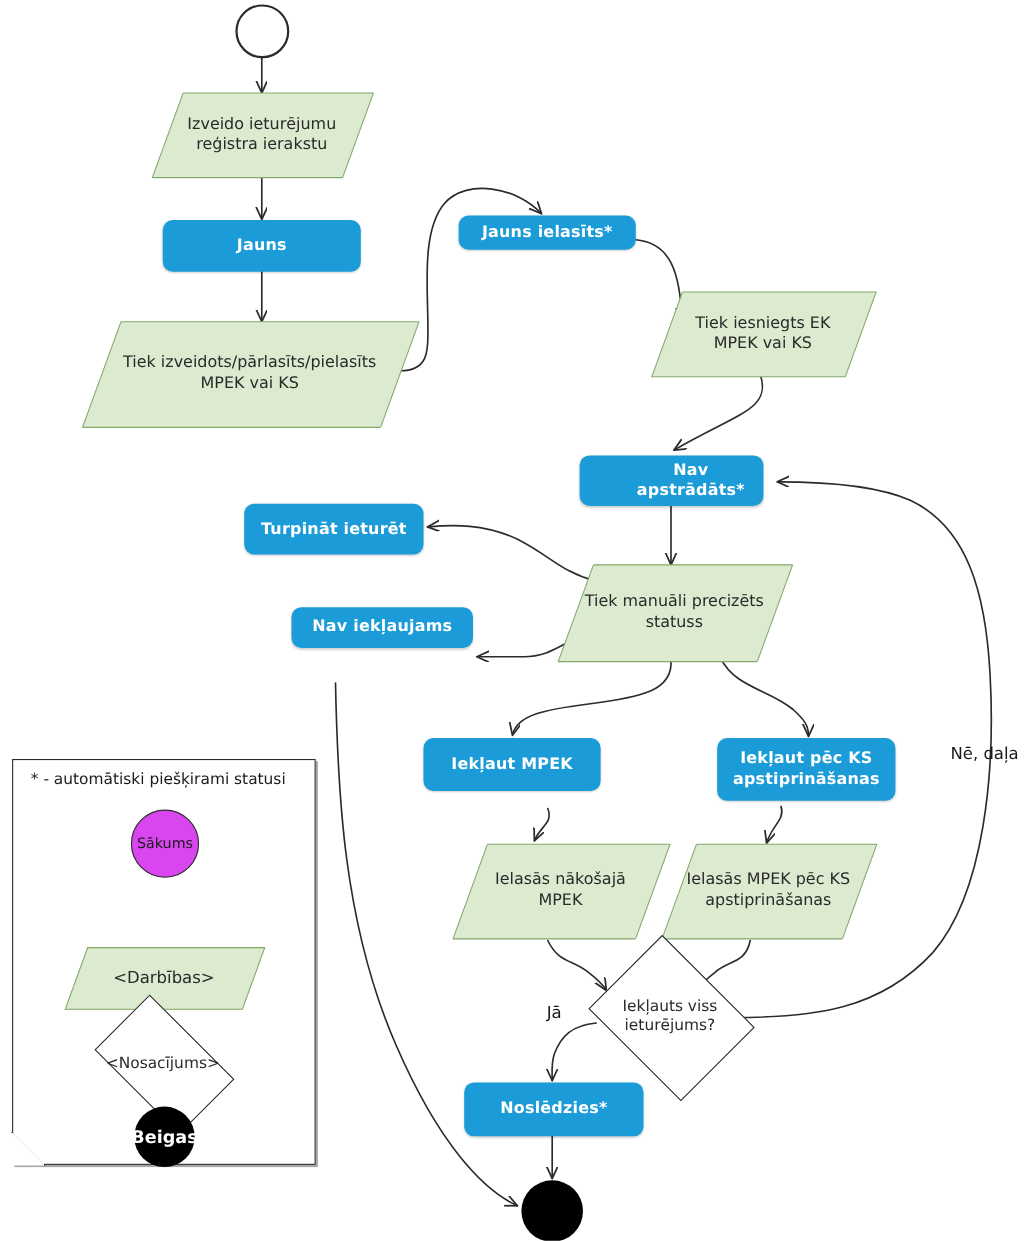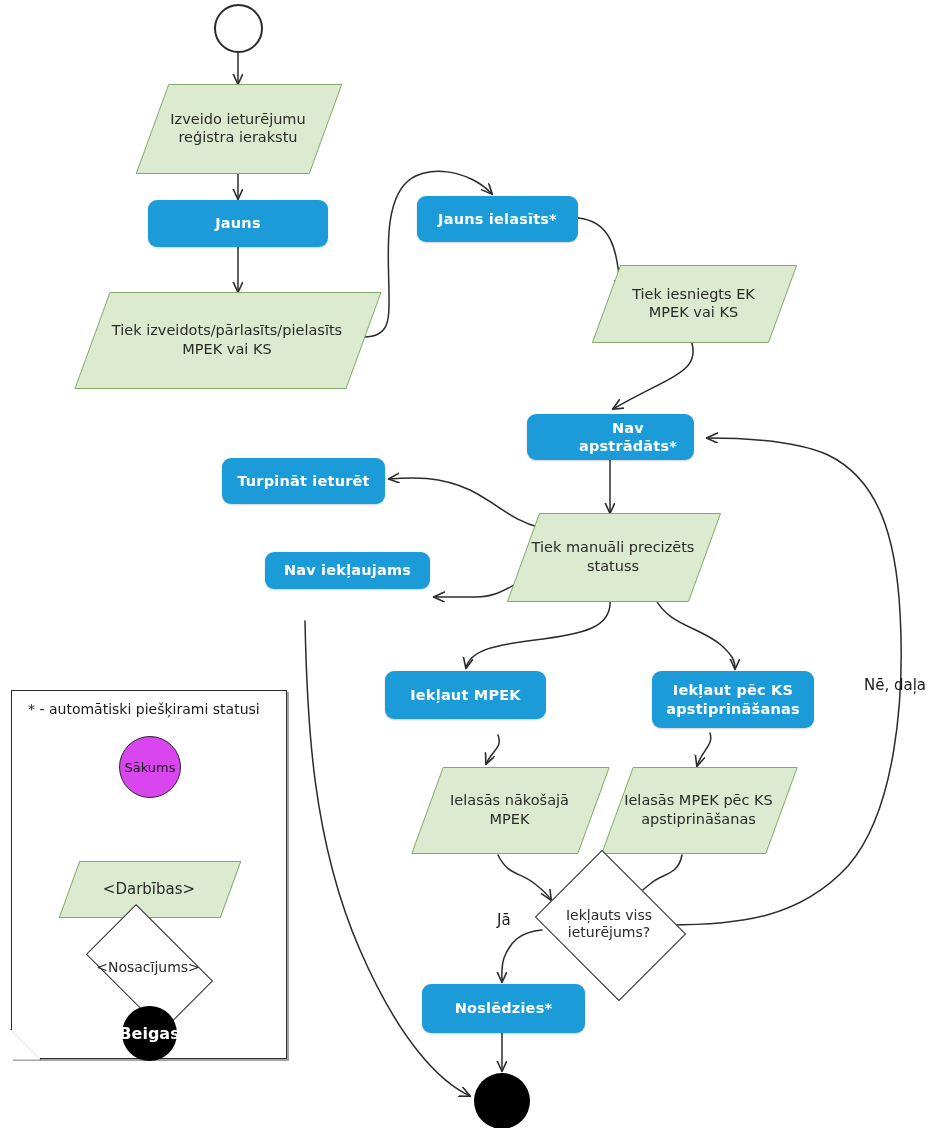--- a/index.html
+++ b/index.html
@@ -132,35 +132,35 @@
 
       <path d="M668,925 C740,925 800,918 848,866 C895,812 905,700 900,612
                C896,540 880,480 828,455 C795,440 740,438 707,438"></path>
 
       <path d="M305,621 C307,720 312,840 360,950 C400,1042 440,1082 470,1096"></path>
     </g>
   </svg>
 
   <div class="node start-circle" style="left:214px;top:4px;width:49px;height:49px;"></div>
 
-  <div class="node action" style="left:152px;top:84px;width:172px;height:88px;">
+  <div class="node action" style="left:152px;top:84px;width:172px;height:76px;">
     <div class="pgram"></div>
     <div class="txt">Izveido ieturējumu reģistra ierakstu</div>
   </div>
 
   <div class="node status" style="left:148px;top:200px;width:180px;height:47px;">
     <span>Jauns</span>
   </div>
 
   <div class="node action" style="left:92px;top:292px;width:270px;height:95px;">
     <div class="pgram"></div>
     <div class="txt">Tiek izveidots/pārlasīts/pielasīts MPEK vai KS</div>
   </div>
 
-  <div class="node status" style="left:417px;top:196px;width:161px;height:46px;">
+  <div class="node status" style="left:417px;top:196px;width:161px;height:31px;">
     <span>Jauns ielasīts*</span>
   </div>
 
   <div class="node action" style="left:606px;top:265px;width:175px;height:76px;">
     <div class="pgram"></div>
     <div class="txt">Tiek iesniegts EK MPEK vai KS</div>
   </div>
 
   <div class="node status" style="left:527px;top:414px;width:167px;height:46px;padding-left:35px;">
     <span>Nav apstrādāts*</span>

